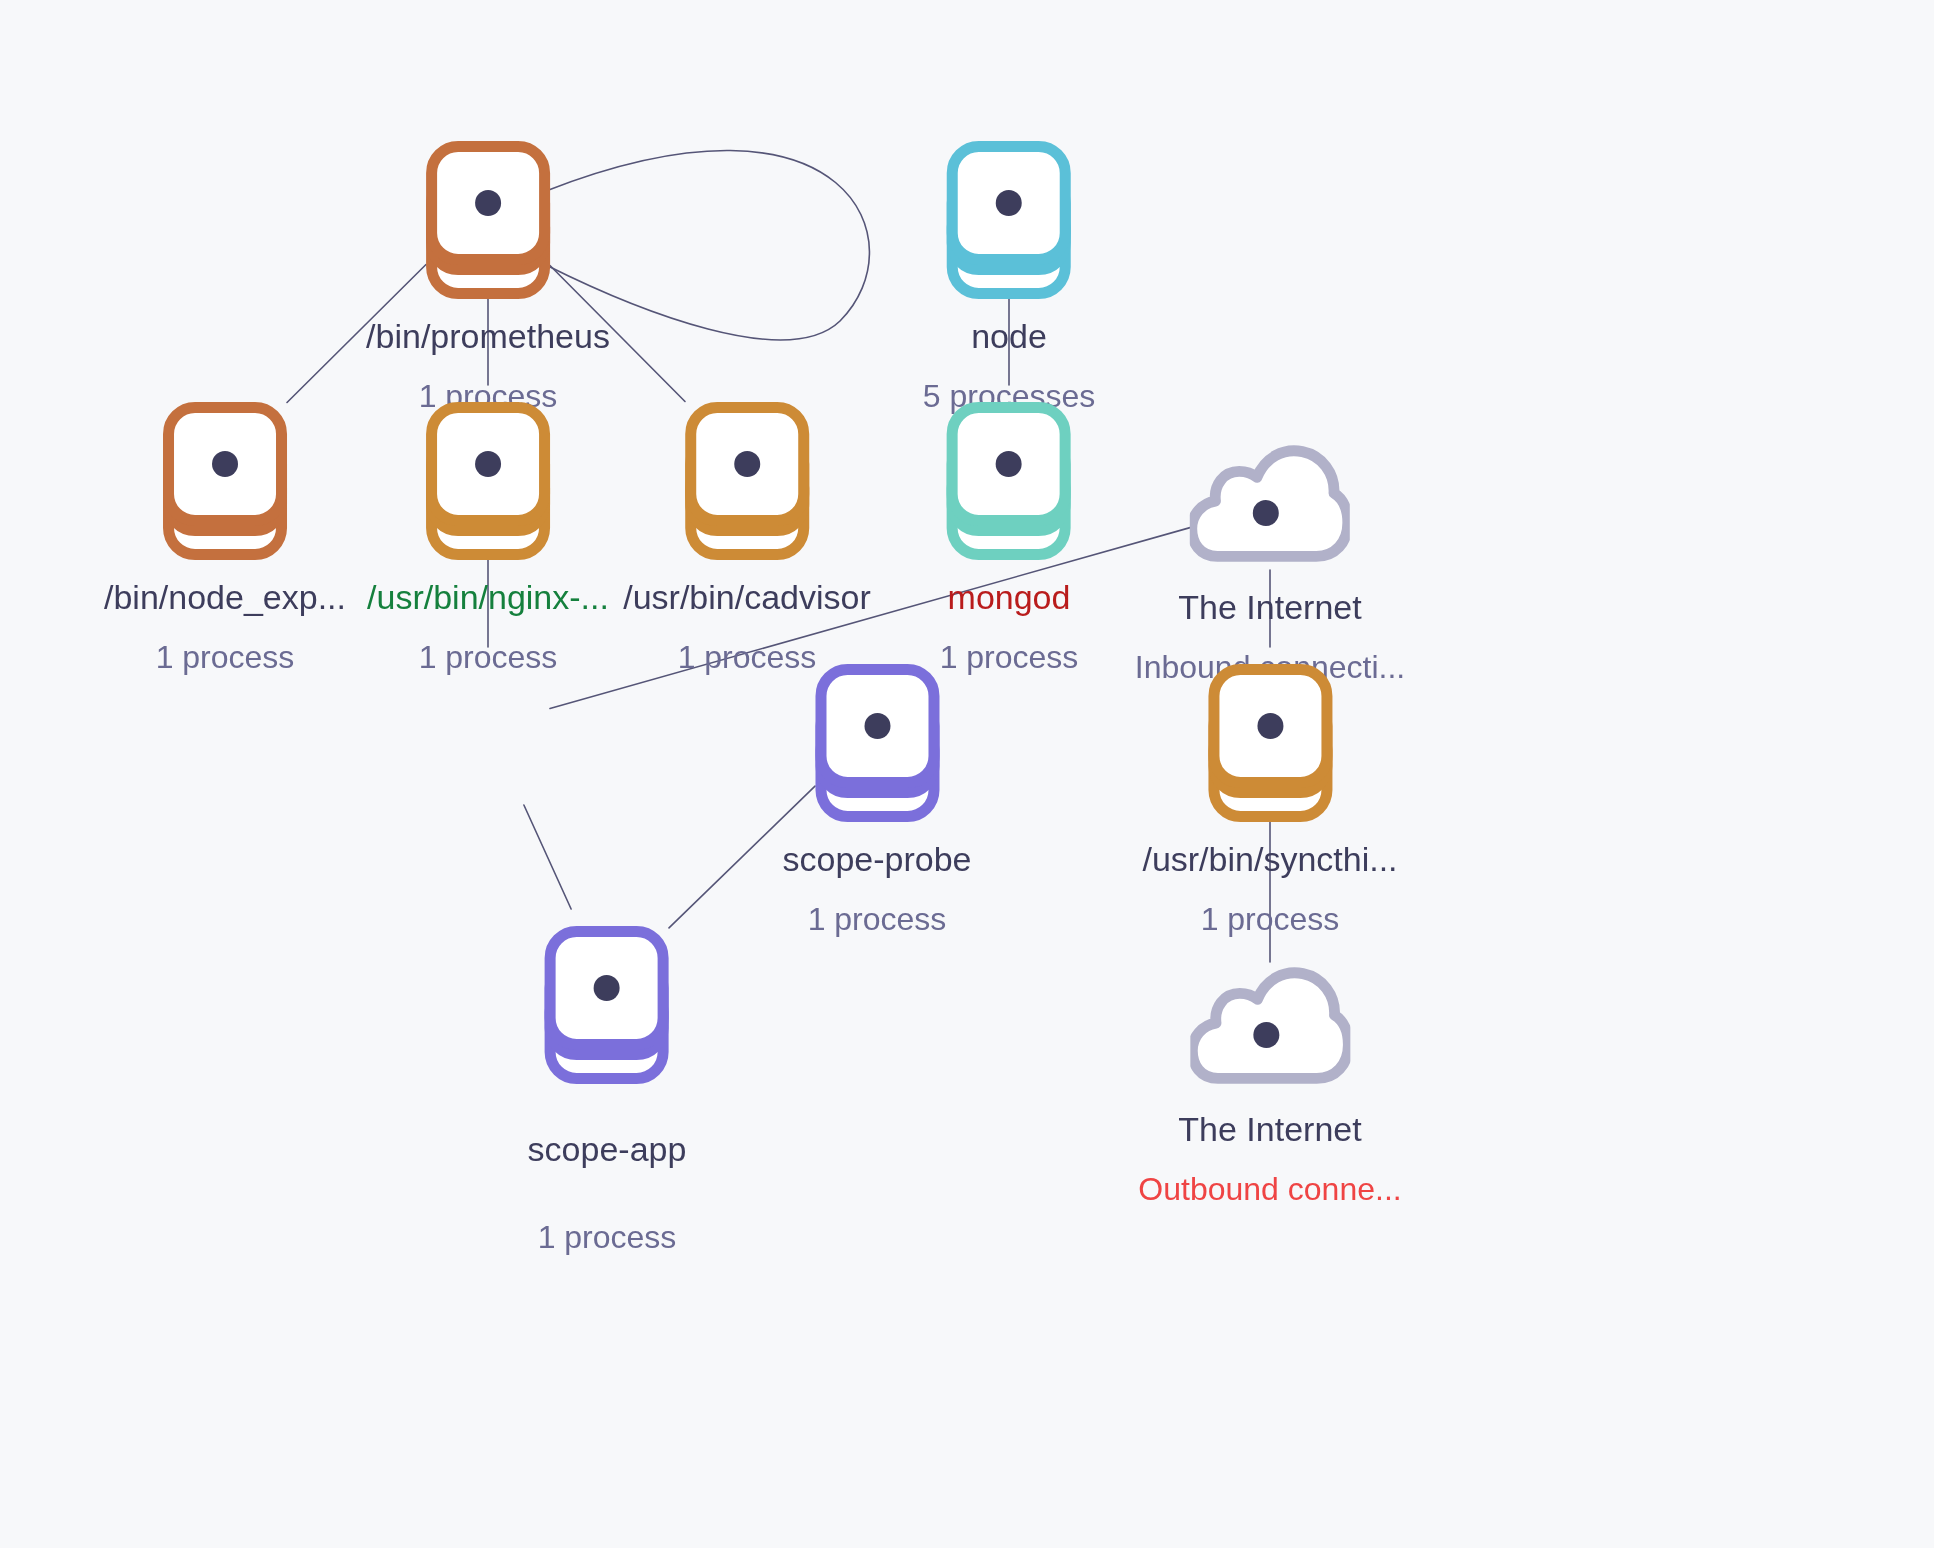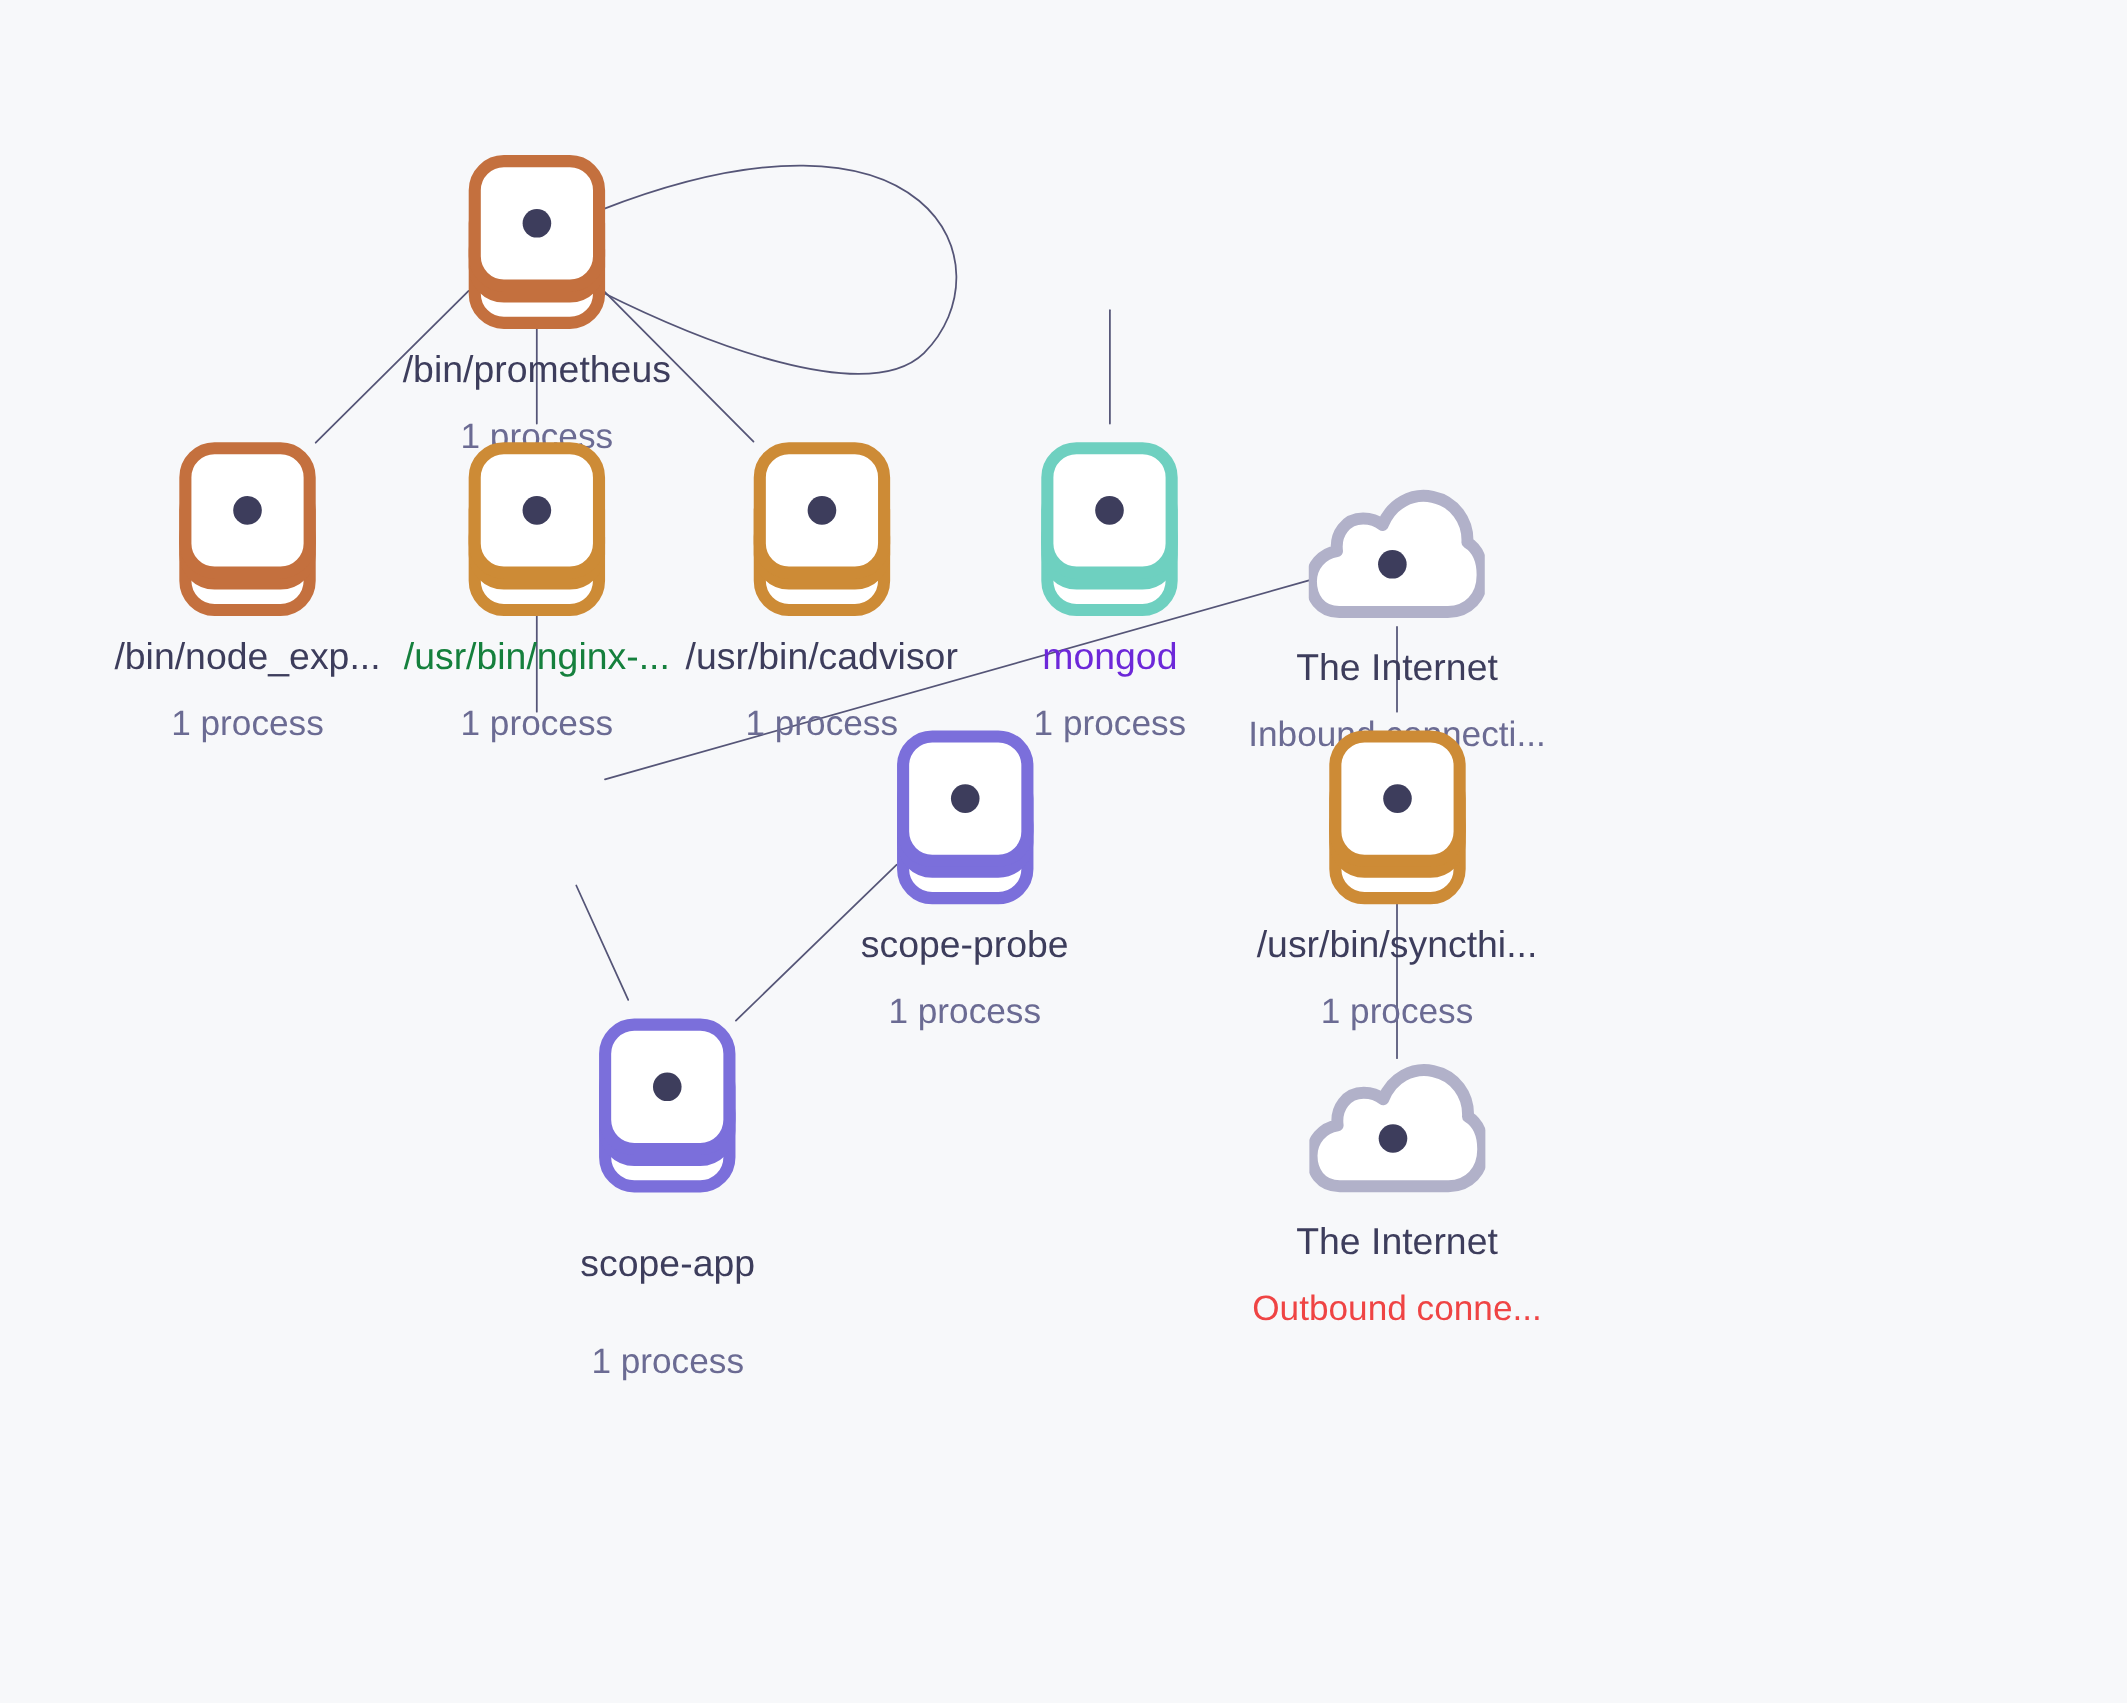--- a/index.html
+++ b/index.html
@@ -139,20 +139,30 @@
       <div class="node" style="left: 488px; top: 141px;">
         <div class="node-shape">
           <div class="slice slice-2" style="border-color: rgb(196, 112, 62);"></div>
           <div class="slice slice-1" style="border-color: rgb(196, 112, 62);"></div>
           <div class="card" style="border-color: rgb(196, 112, 62);"></div>
           <div class="dot"></div>
         </div>
         <div class="label" style="color: rgb(61, 61, 92);">/bin/prometheus</div>
         <div class="sublabel" style="color: rgb(107, 107, 147);">1 process</div>
       </div>
+      <div class="node" style="left: 1009px; top: 141px;">
+        <div class="node-shape">
+          <div class="slice slice-2" style="border-color: rgb(91, 192, 216);"></div>
+          <div class="slice slice-1" style="border-color: rgb(91, 192, 216);"></div>
+          <div class="card" style="border-color: rgb(91, 192, 216);"></div>
+          <div class="dot"></div>
+        </div>
+        <div class="label" style="color: rgb(61, 61, 92);">node</div>
+        <div class="sublabel" style="color: rgb(107, 107, 147);">5 processes</div>
+      </div>
       <div class="node" style="left: 225px; top: 402px;">
         <div class="node-shape">
           <div class="slice slice-2" style="border-color: rgb(196, 112, 62);"></div>
           <div class="slice slice-1" style="border-color: rgb(196, 112, 62);"></div>
           <div class="card" style="border-color: rgb(196, 112, 62);"></div>
           <div class="dot"></div>
         </div>
         <div class="label" style="color: rgb(61, 61, 92);">/bin/node_exp...</div>
         <div class="sublabel" style="color: rgb(107, 107, 147);">1 process</div>
       </div>
@@ -176,21 +186,21 @@
         <div class="label" style="color: rgb(61, 61, 92);">/usr/bin/cadvisor</div>
         <div class="sublabel" style="color: rgb(107, 107, 147);">1 process</div>
       </div>
       <div class="node" style="left: 1009px; top: 402px;">
         <div class="node-shape">
           <div class="slice slice-2" style="border-color: rgb(110, 208, 192);"></div>
           <div class="slice slice-1" style="border-color: rgb(110, 208, 192);"></div>
           <div class="card" style="border-color: rgb(110, 208, 192);"></div>
           <div class="dot"></div>
         </div>
-        <div class="label" style="color: #6d28d9;">mongod</div>
+        <div class="label" style="color: #b91c1c;">mongod</div>
         <div class="sublabel" style="color: rgb(107, 107, 147);">1 process</div>
       </div>
       <div class="node" style="left: 1270px; top: 440px;">
         <div class="node-shape cloud">
           <svg class="cloud-svg" width="160" height="130" viewBox="0 0 162 120">
             <path d="M 28 112 C 10 112 2 98 2 84 C 2 70 12 58 26 56 C 24 40 34 26 50 26 C 57 26 63 28 68 32 C 76 12 95 2 114 6 C 134 10 147 28 146 48 C 156 54 160 66 160 78 C 160 98 147 112 128 112 Z" fill="#ffffff" stroke="#b1b1c9" stroke-width="11" stroke-linejoin="round"></path>
           </svg>
           <div class="cloud-dot"></div>
         </div>
         <div class="label" style="color: rgb(61, 61, 92);">The Internet</div>

